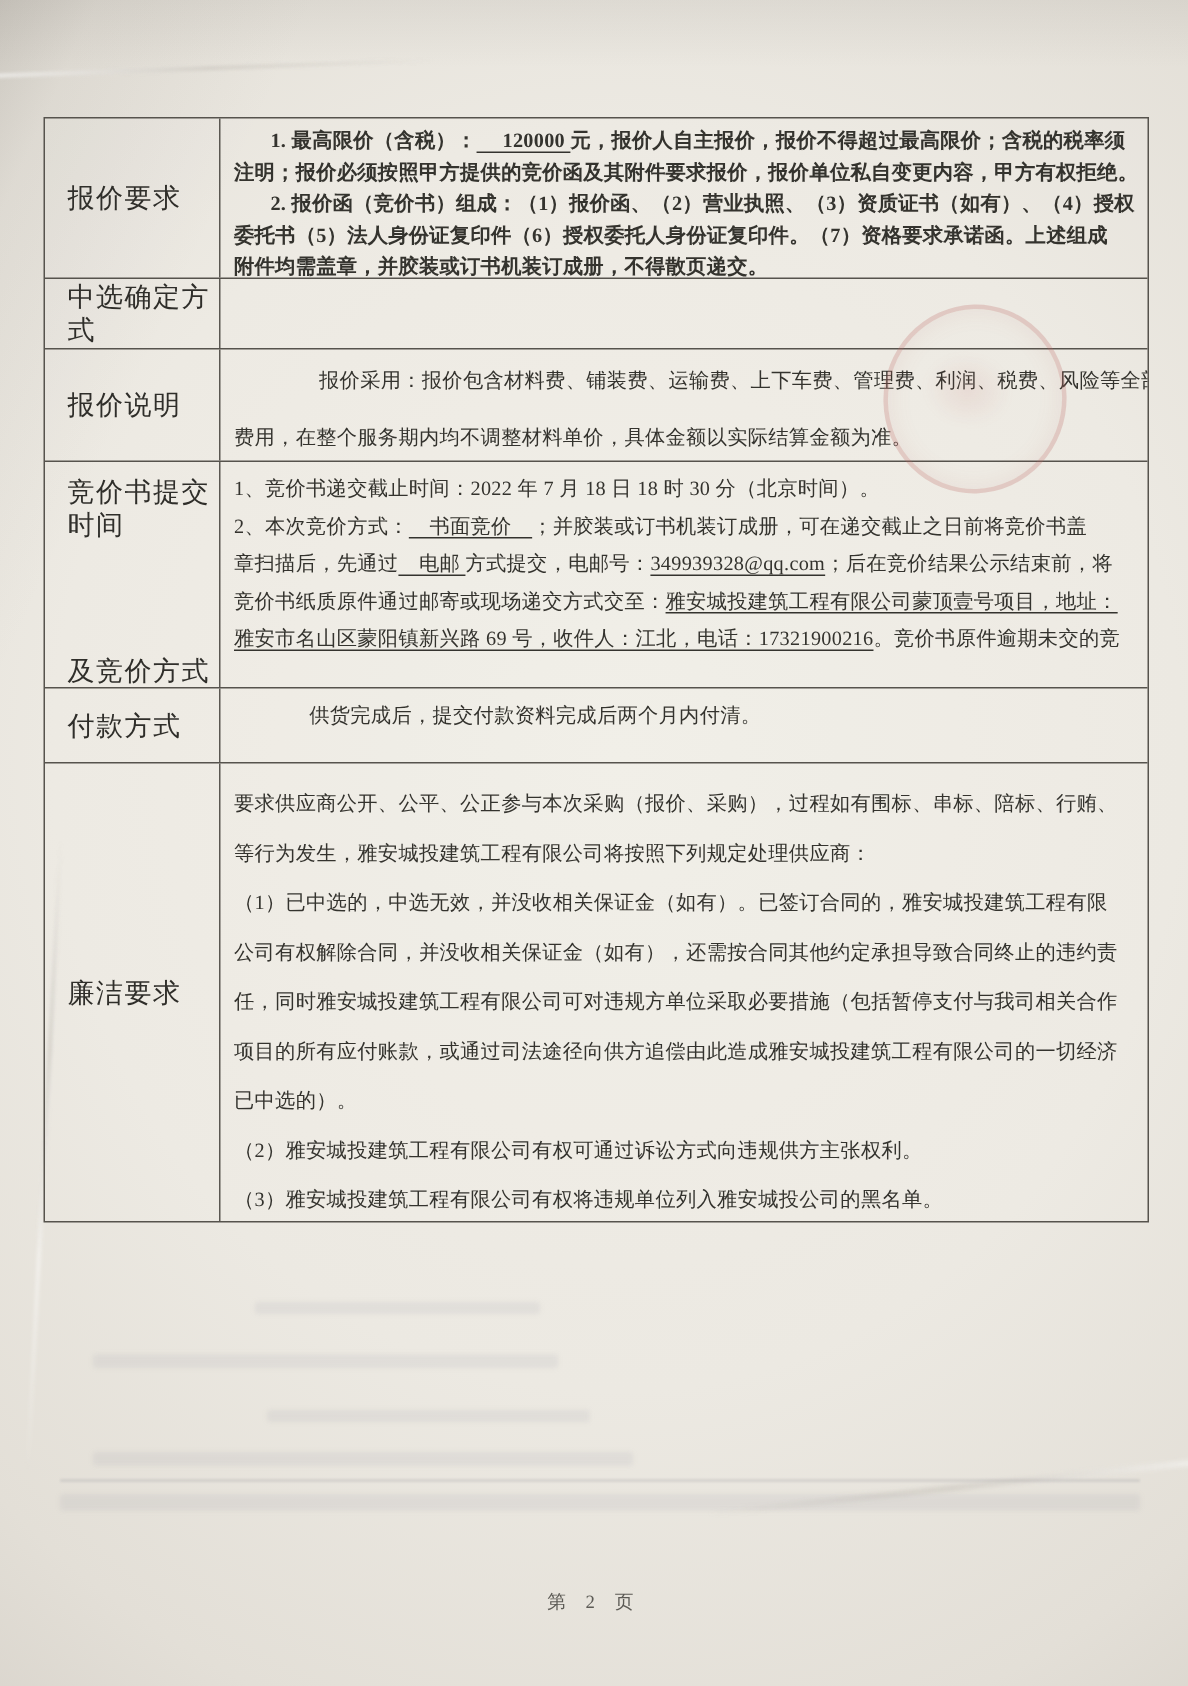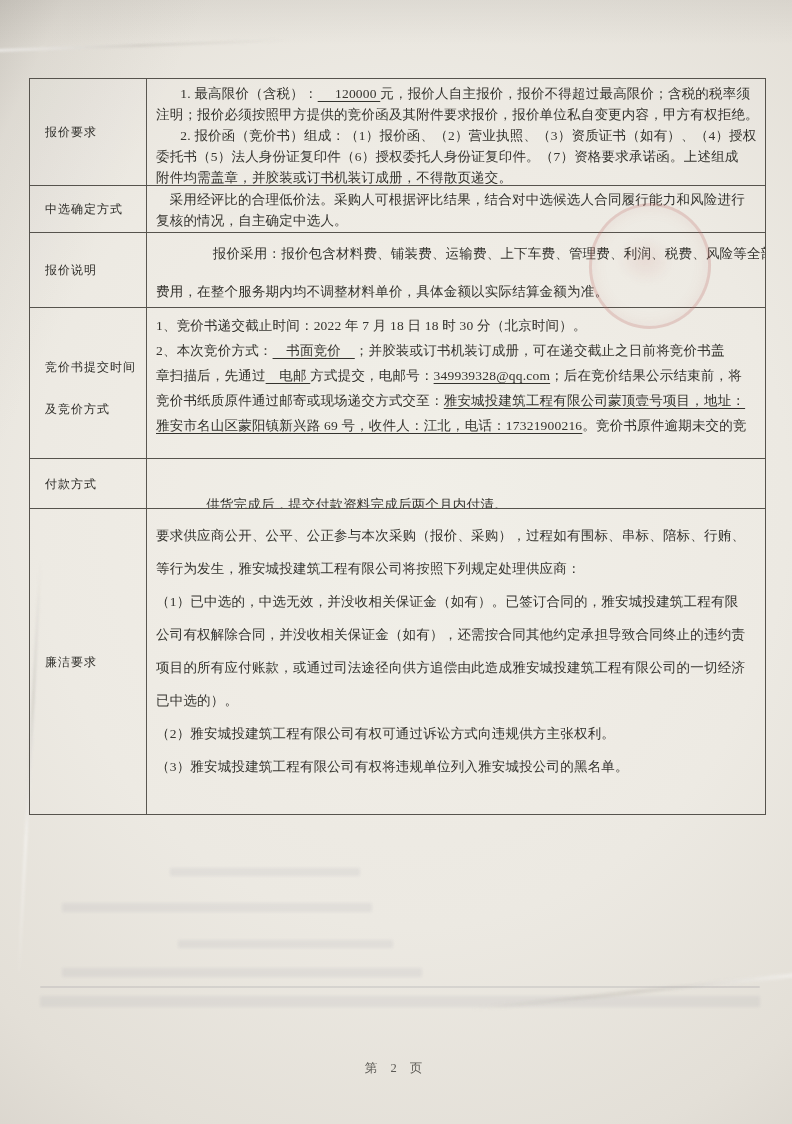--- a/index.html
+++ b/index.html
@@ -29,24 +29,24 @@
     box-sizing:content-box;
     background:rgba(255,255,255,0.06);
   }
   .row{display:flex;border-bottom:1px solid #56534d;box-sizing:border-box;}
   .row:last-child{border-bottom:none;}
   .lbl{
     width:117px;box-sizing:border-box;flex:none;
     border-right:1px solid #5a5751;
     display:flex;flex-direction:column;justify-content:center;
     padding-left:15px;
-    color:#2f2e2a;font-size:12px;letter-spacing:1px;
+    color:#2f2e2a;font-size:18px;letter-spacing:1px;
   }
   .lbl .lline{line-height:22px;}
-  .lbl.top{justify-content:center;padding-top:9px;row-gap:11px;gap:20px;}
+  .lbl.top{justify-content:space-between;padding-top:9px;row-gap:11px;gap:20px;}
   .cnt{
     flex:1;box-sizing:border-box;overflow:hidden;
     color:#34332e;font-size:13.5px;letter-spacing:0.2px;
     padding:0 6px 0 9px;
   }
   .line{white-space:nowrap;}
   .u{text-decoration:underline;text-underline-offset:3px;text-decoration-thickness:1px;}
 
   .stamp{
     position:absolute;left:589px;top:203px;width:116px;height:120px;
@@ -76,35 +76,31 @@
 <div class="scan">
   <div class="crease c1"></div>
   <div class="crease c2"></div>
   <div class="crease c3"></div>
 
   <div class="tbl" id="bid-table">
       <div class="row" style="height: 107px;">
         <div class="lbl">
           <div class="lline">报价要求</div>
         </div>
-        <div class="cnt" style="line-height: 21px; padding-top: 4px;">
+        <div class="cnt" style="line-height: 21px; padding-top: 4px; font-weight: bold;">
           <div class="line" style="padding-left: 1.8em;"><span>1. 最高限价（含税）：</span><span class="u">　 120000 </span><span>元，报价人自主报价，报价不得超过最高限价；含税的税率须</span></div>
           <div class="line"><span>注明；报价必须按照甲方提供的竞价函及其附件要求报价，报价单位私自变更内容，甲方有权拒绝。</span></div>
           <div class="line" style="padding-left: 1.8em;"><span>2. 报价函（竞价书）组成：（1）报价函、（2）营业执照、（3）资质证书（如有）、（4）授权</span></div>
           <div class="line"><span>委托书（5）法人身份证复印件（6）授权委托人身份证复印件。（7）资格要求承诺函。上述组成</span></div>
           <div class="line"><span>附件均需盖章，并胶装或订书机装订成册，不得散页递交。</span></div>
         </div>
       </div>
       <div class="row" style="height: 47px;">
         <div class="lbl">
           <div class="lline">中选确定方式</div>
-        </div>
-        <div class="cnt" style="line-height: 21px; padding-top: 3px;">
-          <div class="line" style="padding-left: 1em;"><span>采用经评比的合理低价法。采购人可根据评比结果，结合对中选候选人合同履行能力和风险进行</span></div>
-          <div class="line"><span>复核的情况，自主确定中选人。</span></div>
         </div>
       </div>
       <div class="row" style="height: 75px;">
         <div class="lbl">
           <div class="lline">报价说明</div>
         </div>
         <div class="cnt" style="line-height: 38px; padding-top: 2px;">
           <div class="line" style="padding-left: 4.2em;"><span>报价采用：报价包含材料费、铺装费、运输费、上下车费、管理费、利润、税费、风险等全部</span></div>
           <div class="line"><span>费用，在整个服务期内均不调整材料单价，具体金额以实际结算金额为准。</span></div>
         </div>
@@ -120,32 +116,33 @@
           <div class="line"><span>章扫描后，先通过</span><span class="u">　电邮 </span><span>方式提交，电邮号：</span><span class="u">349939328@qq.com</span><span>；后在竞价结果公示结束前，将</span></div>
           <div class="line"><span>竞价书纸质原件通过邮寄或现场递交方式交至：</span><span class="u">雅安城投建筑工程有限公司蒙顶壹号项目，地址：</span></div>
           <div class="line"><span class="u">雅安市名山区蒙阳镇新兴路 69 号，收件人：江北，电话：17321900216</span><span>。竞价书原件逾期未交的竞</span></div>
         </div>
       </div>
       <div class="row" style="height: 50px; gap: 11px;">
         <div class="lbl">
           <div class="lline">付款方式</div>
         </div>
         <div class="cnt" style="line-height: 20px; padding-top: 8px;">
-          <div class="line" style="padding-left: 2.9em; margin-top: 28px;"><span>供货完成后，提交付款资料完成后两个月内付清。</span></div>
+          <div class="line" style="padding-left: 2.9em;"><span>供货完成后，提交付款资料完成后两个月内付清。</span></div>
         </div>
       </div>
       <div class="row" style="height: 305px;">
         <div class="lbl">
           <div class="lline">廉洁要求</div>
         </div>
         <div class="cnt" style="line-height: 33px; padding-top: 10px;">
           <div class="line"><span>要求供应商公开、公平、公正参与本次采购（报价、采购），过程如有围标、串标、陪标、行贿、</span></div>
           <div class="line"><span>等行为发生，雅安城投建筑工程有限公司将按照下列规定处理供应商：</span></div>
           <div class="line"><span>（1）已中选的，中选无效，并没收相关保证金（如有）。已签订合同的，雅安城投建筑工程有限</span></div>
           <div class="line"><span>公司有权解除合同，并没收相关保证金（如有），还需按合同其他约定承担导致合同终止的违约责</span></div>
+          <div class="line"><span>任，同时雅安城投建筑工程有限公司可对违规方单位采取必要措施（包括暂停支付与我司相关合作</span></div>
           <div class="line"><span>项目的所有应付账款，或通过司法途径向供方追偿由此造成雅安城投建筑工程有限公司的一切经济</span></div>
           <div class="line"><span>已中选的）。</span></div>
           <div class="line"><span>（2）雅安城投建筑工程有限公司有权可通过诉讼方式向违规供方主张权利。</span></div>
           <div class="line"><span>（3）雅安城投建筑工程有限公司有权将违规单位列入雅安城投公司的黑名单。</span></div>
         </div>
       </div>
     </div>
 
   <div class="stamp"></div>
 

